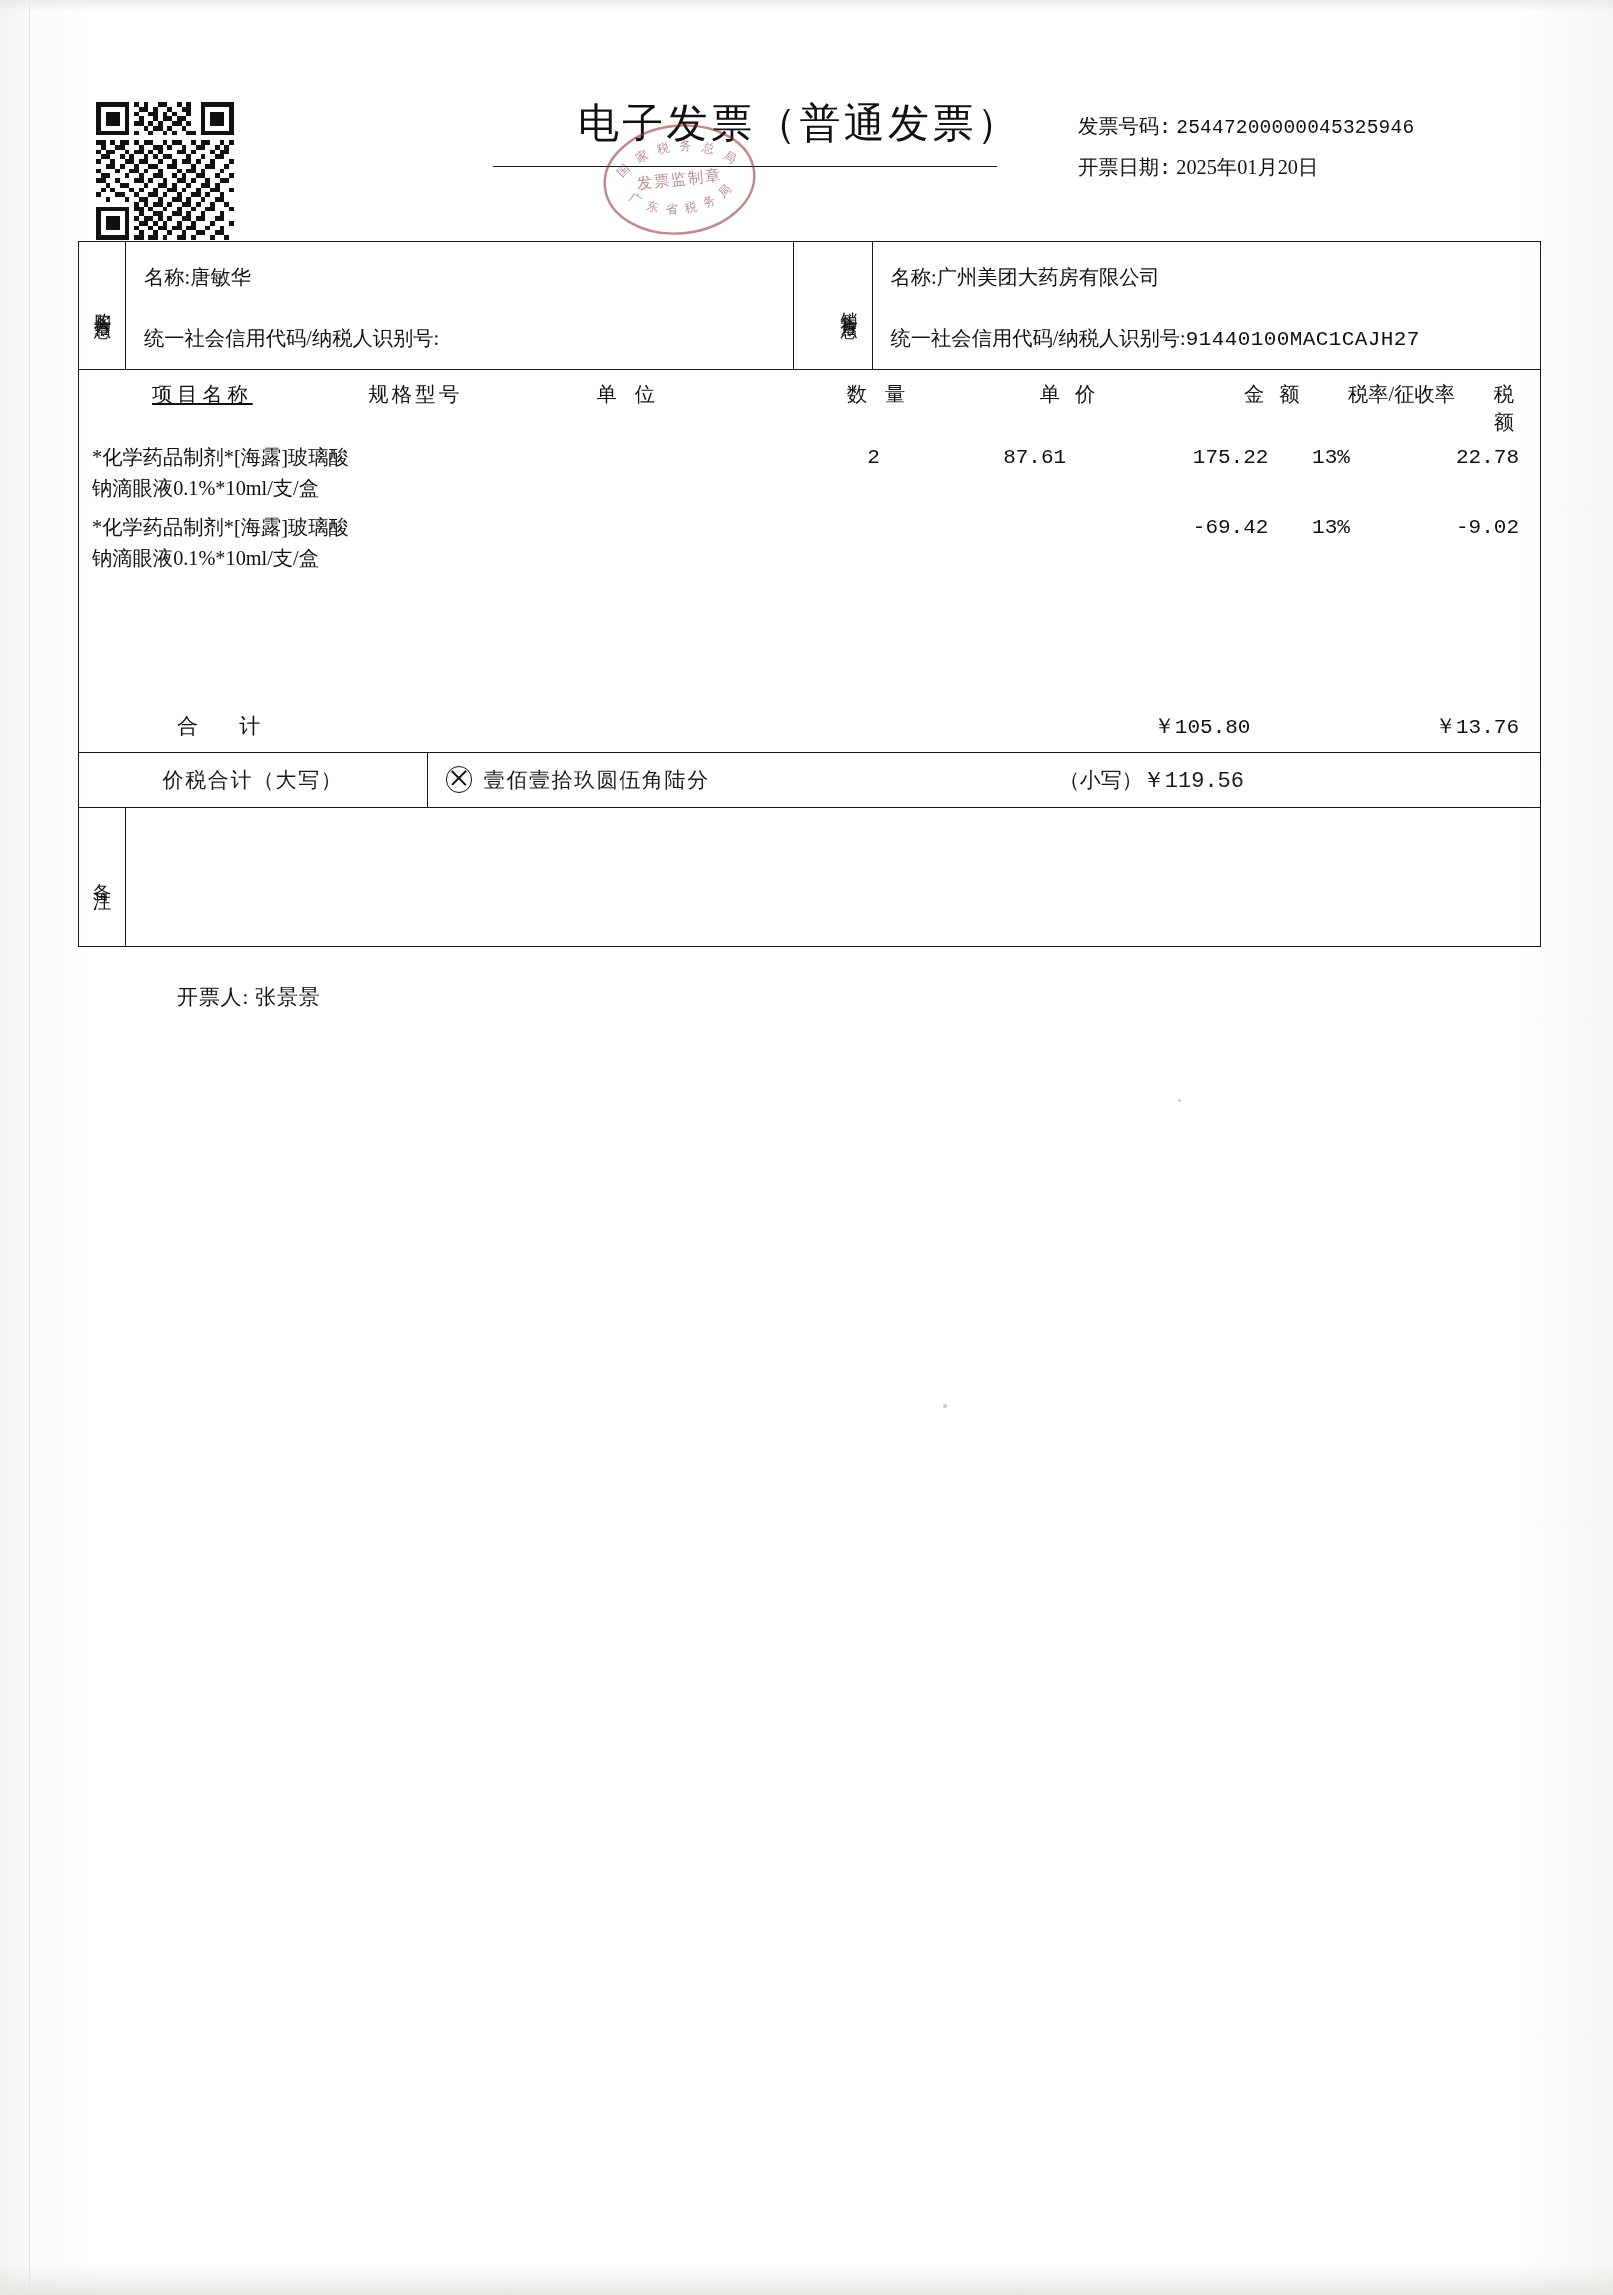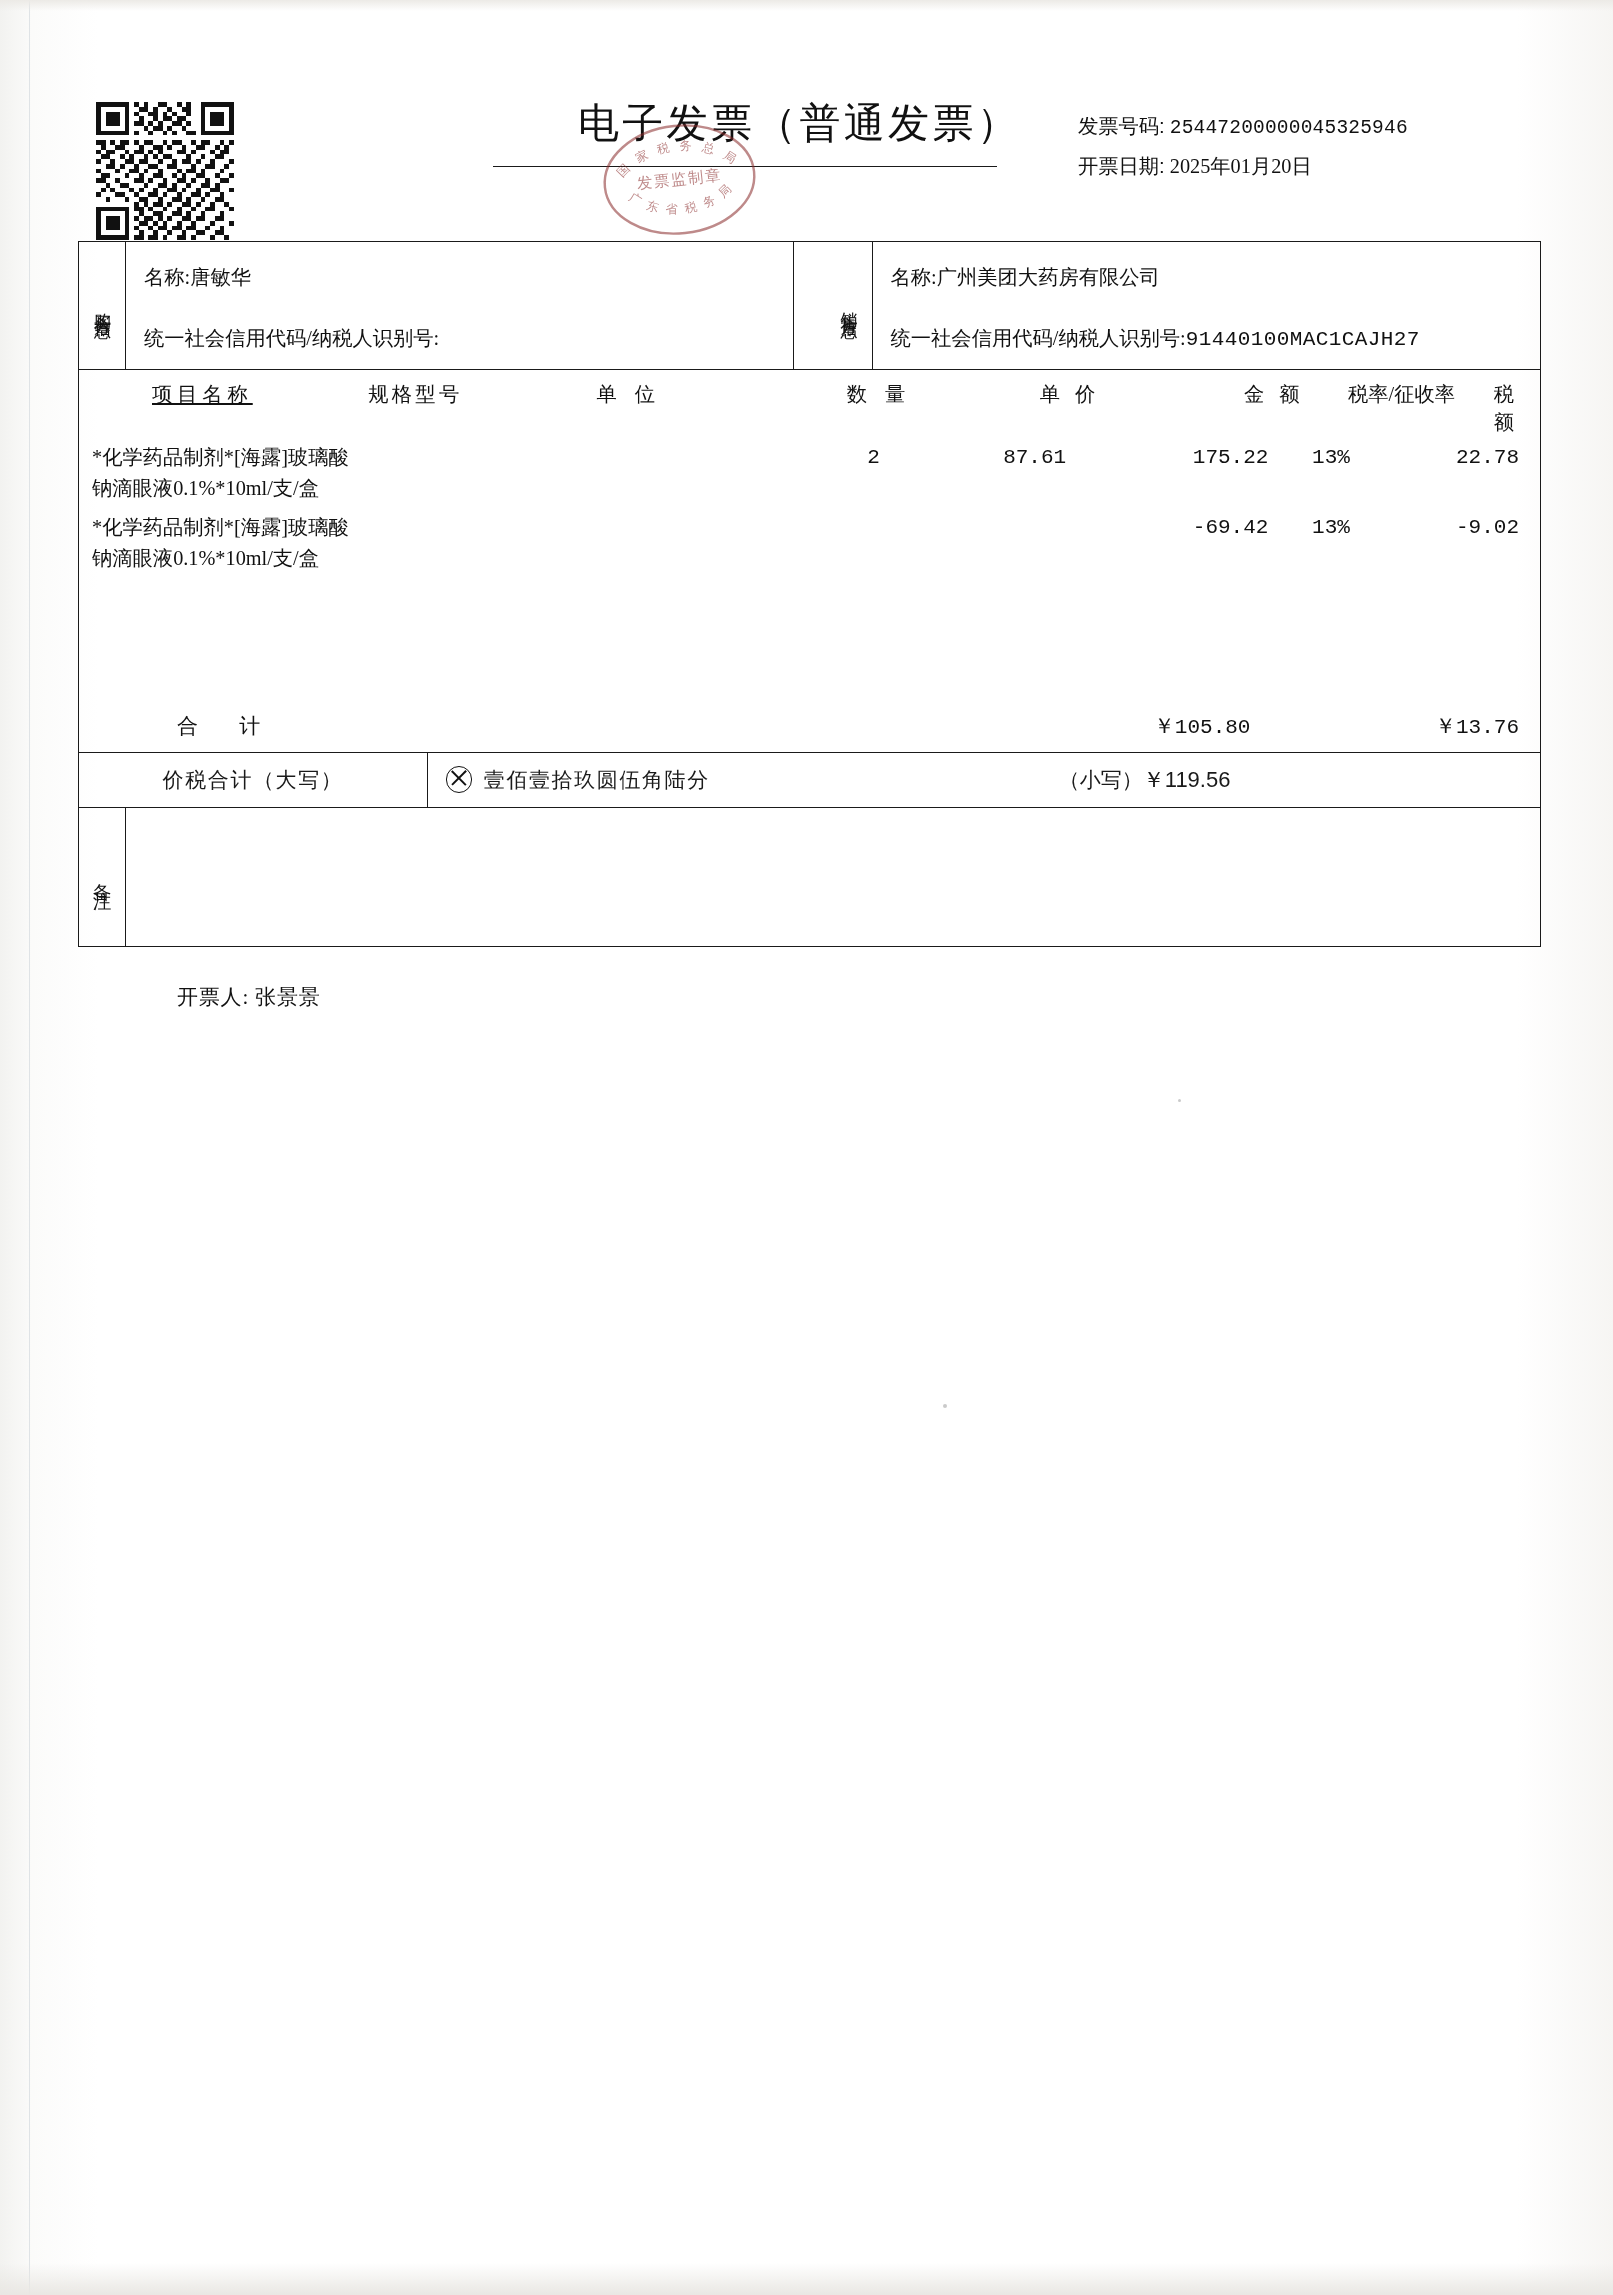--- a/index.html
+++ b/index.html
@@ -100,21 +100,21 @@
     position: absolute;
     right: 8.1px;
     top: 29px;
     width: 455px;
     font-size: 20.3px;
     line-height: 1.9;
     color: #111;
     font-family: "Liberation Serif", serif;
   }
   .meta .row { white-space: nowrap; }
-  .meta .label { font-family: Liberation Sans, sans-serif; }
+  .meta .label { font-family: Liberation Mono, monospace; }
   .meta .value { font-family: "Liberation Mono", monospace; font-size: 19.5px; letter-spacing: 0.2px; }
   .meta .value-cn { font-family: "Liberation Serif", serif; font-size: 20.3px; }
 
   
   .frame {
     border: 1.6px solid #1a1a1a;
     width: 1463px;
     box-sizing: border-box;
   }
 
@@ -268,21 +268,21 @@
     height: 1.6px;
     background: #111;
   }
   .circle-x:before { transform: rotate(45deg); }
   .circle-x:after  { transform: rotate(-45deg); }
   .tw-words { letter-spacing: 1.6px; text-align: center; }
   .tw-small {
     margin-left: 349px;
     white-space: nowrap;
   }
-  .tw-small .mono { font-family: Liberation Sans, sans-serif; font-size: 22px; }
+  .tw-small .mono { font-family: Liberation Mono, monospace; font-size: 22px; }
 
   
   .remark {
     display: flex;
     height: 138px;
   }
   .remark-tag {
     width: 47px;
     border-right: 1.2px solid #1a1a1a;
     display: flex;

